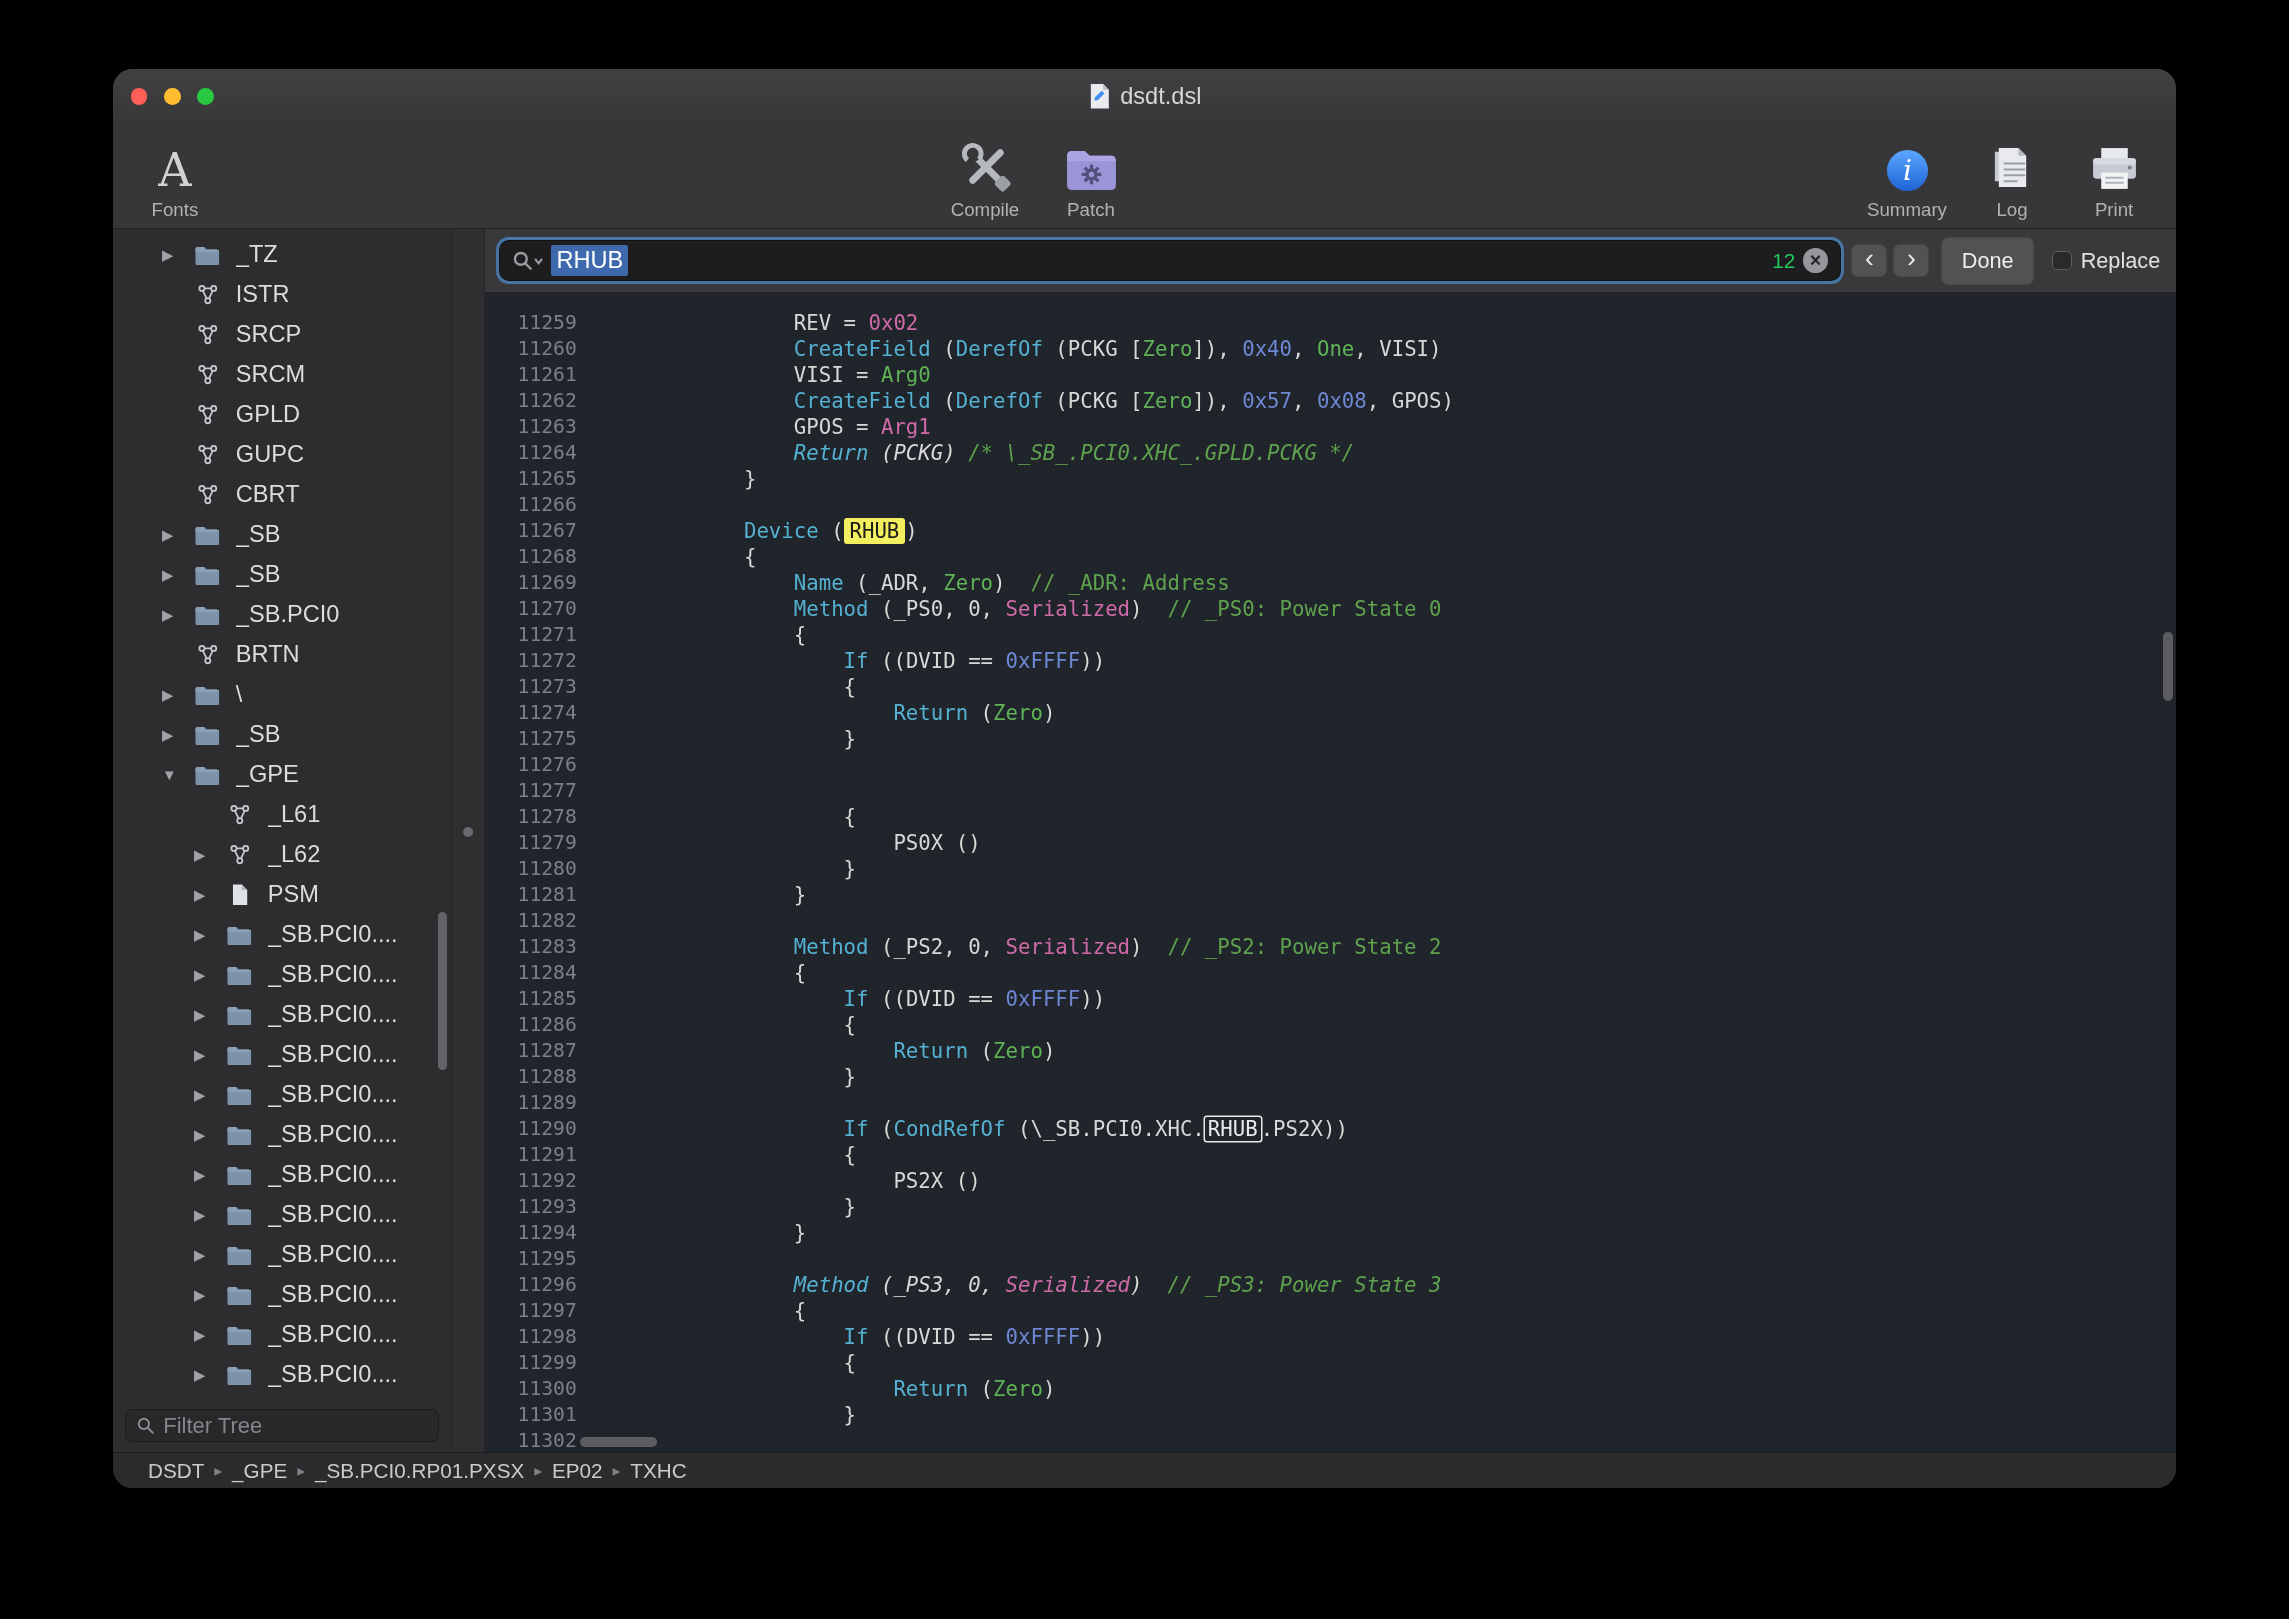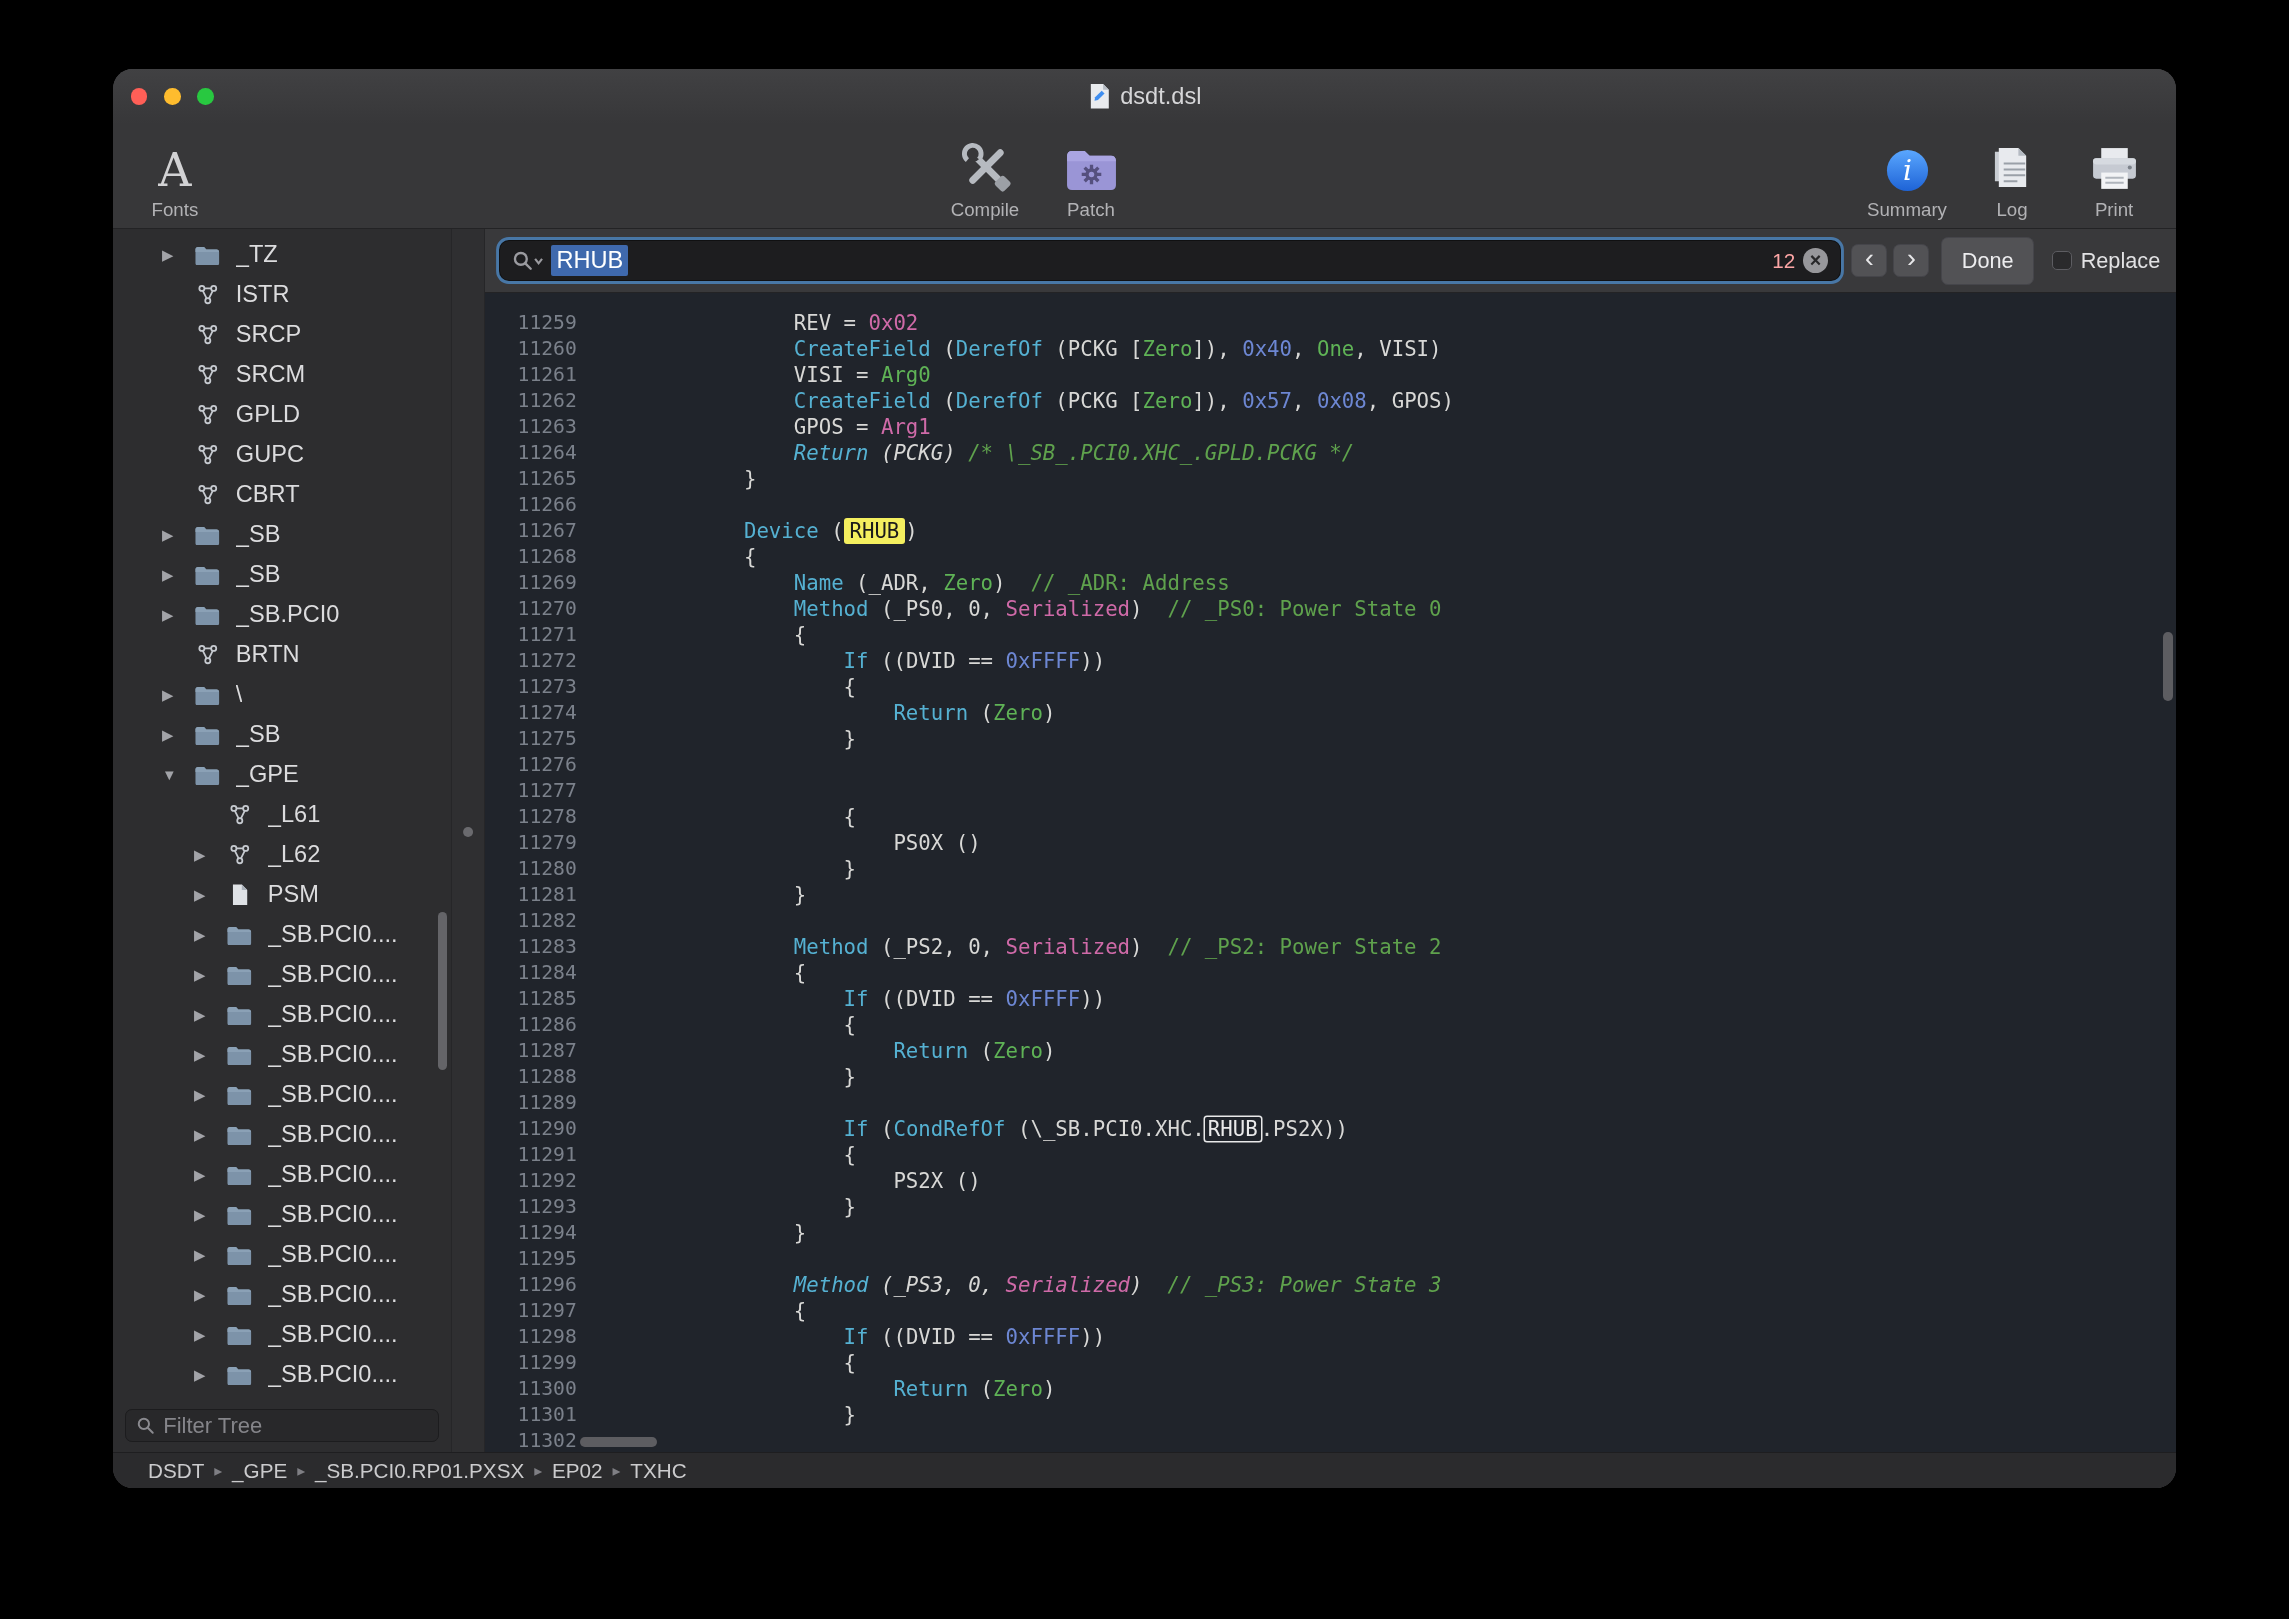--- a/index.html
+++ b/index.html
@@ -59,21 +59,21 @@
   .splitter .knob{position:absolute;left:50%;transform:translateX(-50%);top:598px;width:9.9px;height:9.9px;border-radius:50%;background:#6a6a6e;}
 
   .right-panel{flex:1 1 auto;display:flex;flex-direction:column;min-width:0;}
 
   
   .search-row{flex:0 0 63px;background:#39393b;display:flex;align-items:center;gap:11.8px;padding:0 15.8px;border-bottom:1px solid #232325;}
   .search-field{flex:1 1 auto;height:39px;background:#1d1d1f;border-radius:8.9px;display:flex;align-items:center;gap:7.9px;padding:0 11.8px;
     box-shadow:0 0 0 1px #101011, 0 0 0 3.9px rgba(80,152,224,.65);}
   .sel-text{background:#3f69ad;color:#fff;font-size:23.6px;padding:2px 4.9px;border-radius:2px;}
   .search-spacer{flex:1 1 auto;}
-  .match-count{color:#fca5a5;font-size:20.7px;}
+  .match-count{color:#22c55e;font-size:20.7px;}
   .clear-btn{width:24.6px;height:24.6px;border-radius:50%;background:#97979b;color:#28282a;display:flex;align-items:center;justify-content:center;font-size:19.7px;font-weight:bold;line-height:1;}
   .nav-btn{width:36px;height:33px;background:#525255;border:1px solid #45454a;border-radius:6.9px;color:#e8e8ea;font-size:26.6px;display:flex;align-items:center;justify-content:center;line-height:1;padding-bottom:3.9px;box-sizing:border-box;}
   .nav-pair{display:flex;gap:5.9px;}
   .done-btn{height:48px;padding:0 19.7px;background:#525255;border:1px solid #45454a;border-radius:6.9px;color:#ededef;font-size:21.7px;display:flex;align-items:center;}
   .replace-wrap{display:flex;align-items:center;gap:8.9px;margin-left:5.9px;}
   .checkbox{width:19.7px;height:19.7px;border-radius:4.9px;background:#2a2a2c;border:1px solid #5d5d62;box-sizing:border-box;}
   .replace-label{color:#e2e2e4;font-size:21.7px;}
 
   
   .editor{flex:1 1 auto;background:#20242b;position:relative;overflow:hidden;

